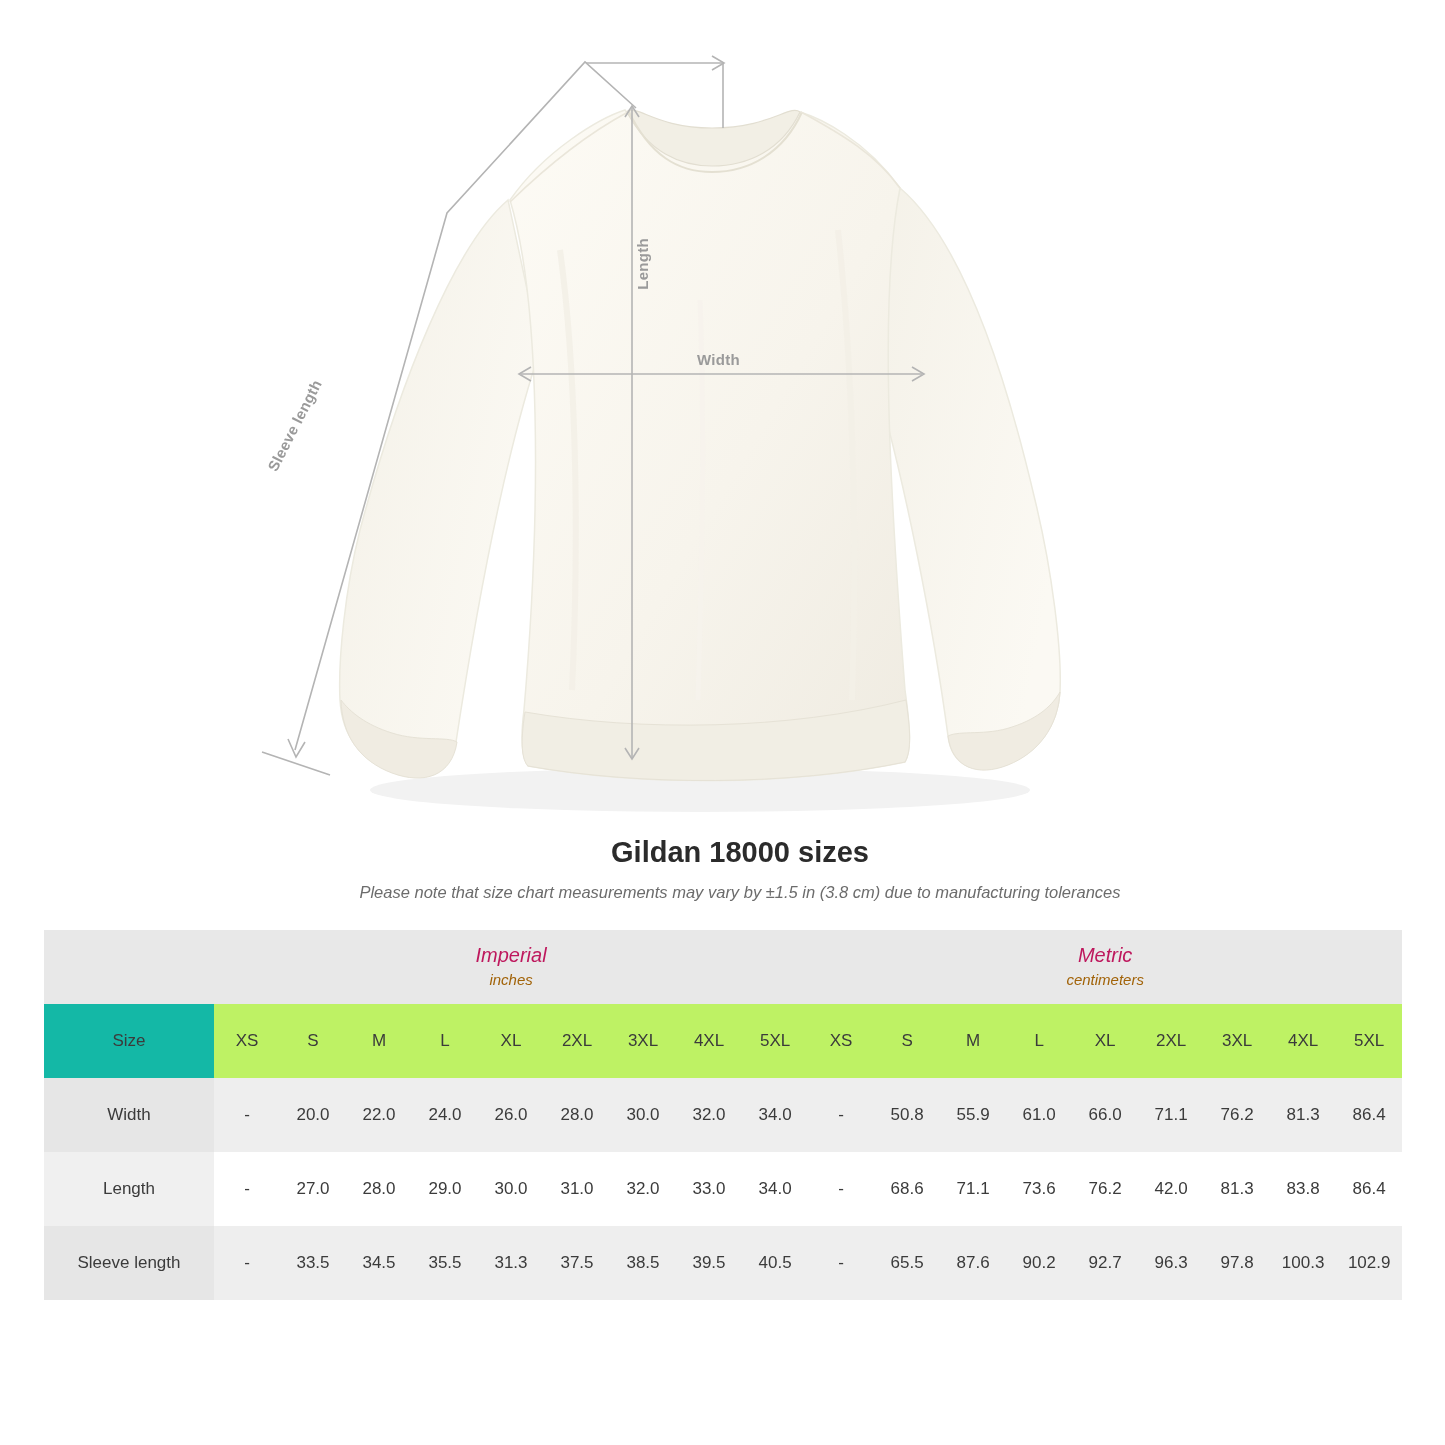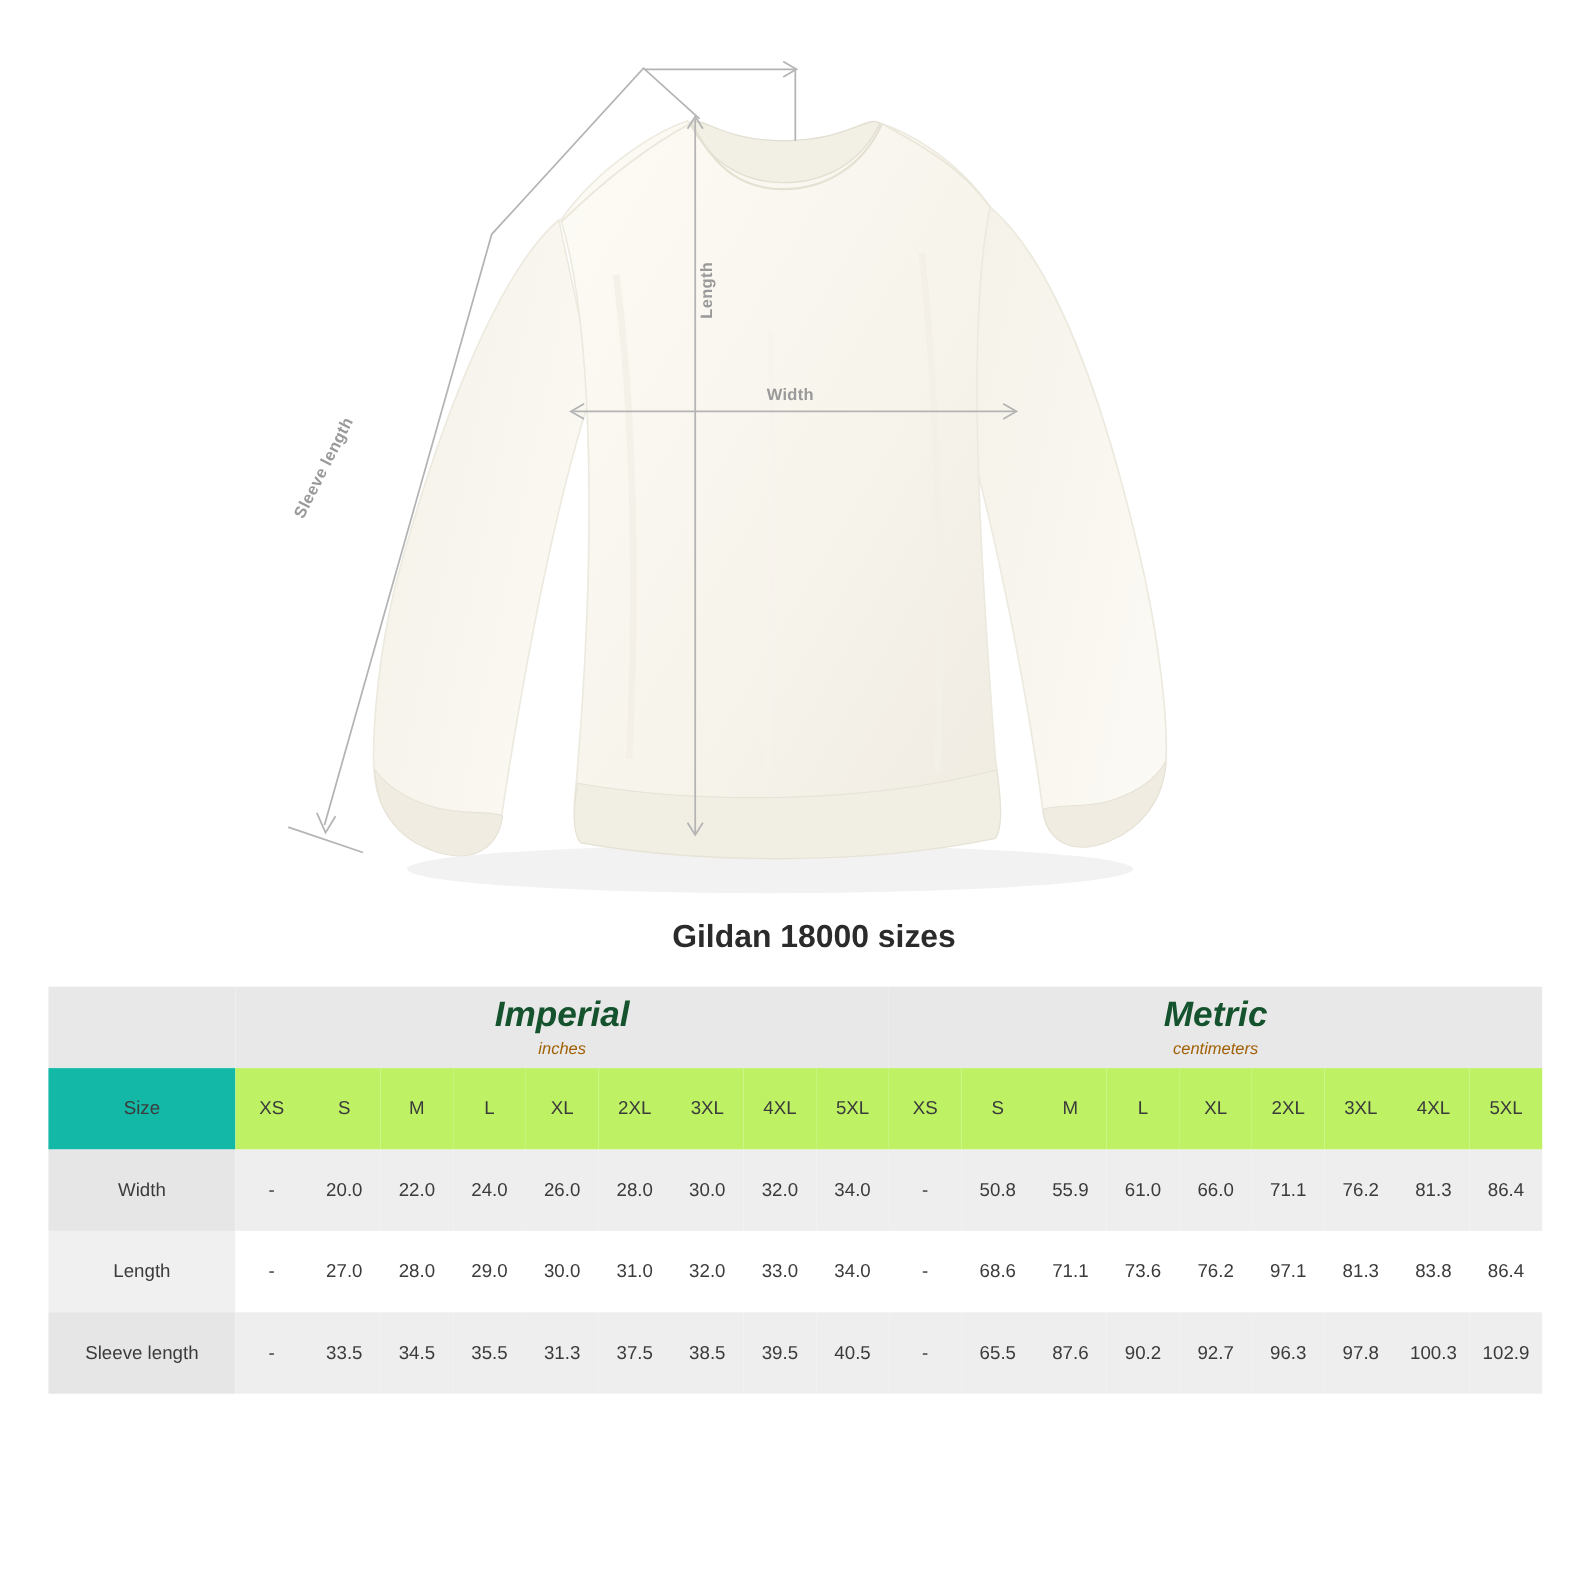--- a/index.html
+++ b/index.html
@@ -92,24 +92,24 @@
     height: 74px;
     vertical-align: middle;
   }
   
   .unit-band td {
     background: #e8e8e8;
     height: 105px;
     vertical-align: middle;
   }
   .unit-name {
-    font-size: 32px;
+    font-size: 20px;
     font-style: italic;
-    font-weight: bold;
-    color: #14532d;
+    font-weight: normal;
+    color: #be185d;
     line-height: 1.25;
   }
   .unit-sub {
     font-size: 15px;
     font-style: italic;
     color: #a16207;
     line-height: 1.6;
   }
 
   .head-row td {
@@ -205,20 +205,21 @@
     <line x1="262" y1="752" x2="330" y2="775" stroke="#b4b4b4" stroke-width="1.6"></line>
   </svg>
 
   <div class="dim-label label-length">Length</div>
   <div class="dim-label label-width">Width</div>
   <div class="dim-label label-sleeve">Sleeve length</div>
 </div>
 
 <div class="title-block">
   <h1 class="chart-title">Gildan 18000 sizes</h1>
+  <p class="chart-note">Please note that size chart measurements may vary by ±1.5 in (3.8 cm) due to manufacturing tolerances</p>
 </div>
 
 <div class="table-wrap">
   <table class="size-table">
     <colgroup>
       <col class="col-label">
       <col class="col-val">
         <col class="col-val">
         <col class="col-val">
         <col class="col-val">
@@ -302,21 +303,21 @@
         <td>30.0</td>
         <td>31.0</td>
         <td>32.0</td>
         <td>33.0</td>
         <td>34.0</td>
         <td>-</td>
         <td>68.6</td>
         <td>71.1</td>
         <td>73.6</td>
         <td>76.2</td>
-        <td>97.1</td>
+        <td>42.0</td>
         <td>81.3</td>
         <td>83.8</td>
         <td>86.4</td>
       </tr>
 
       <tr class="row-odd">
         <td class="rowhead">Sleeve length</td>
         <td>-</td>
         <td>33.5</td>
         <td>34.5</td>

